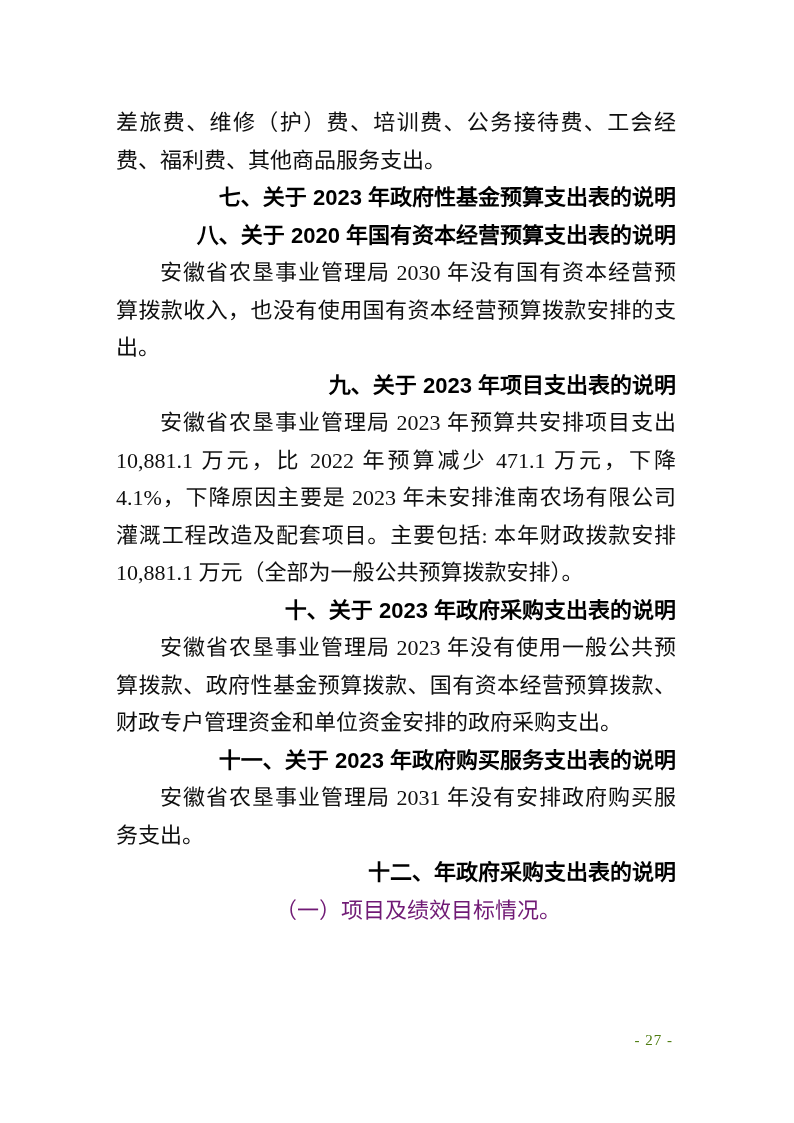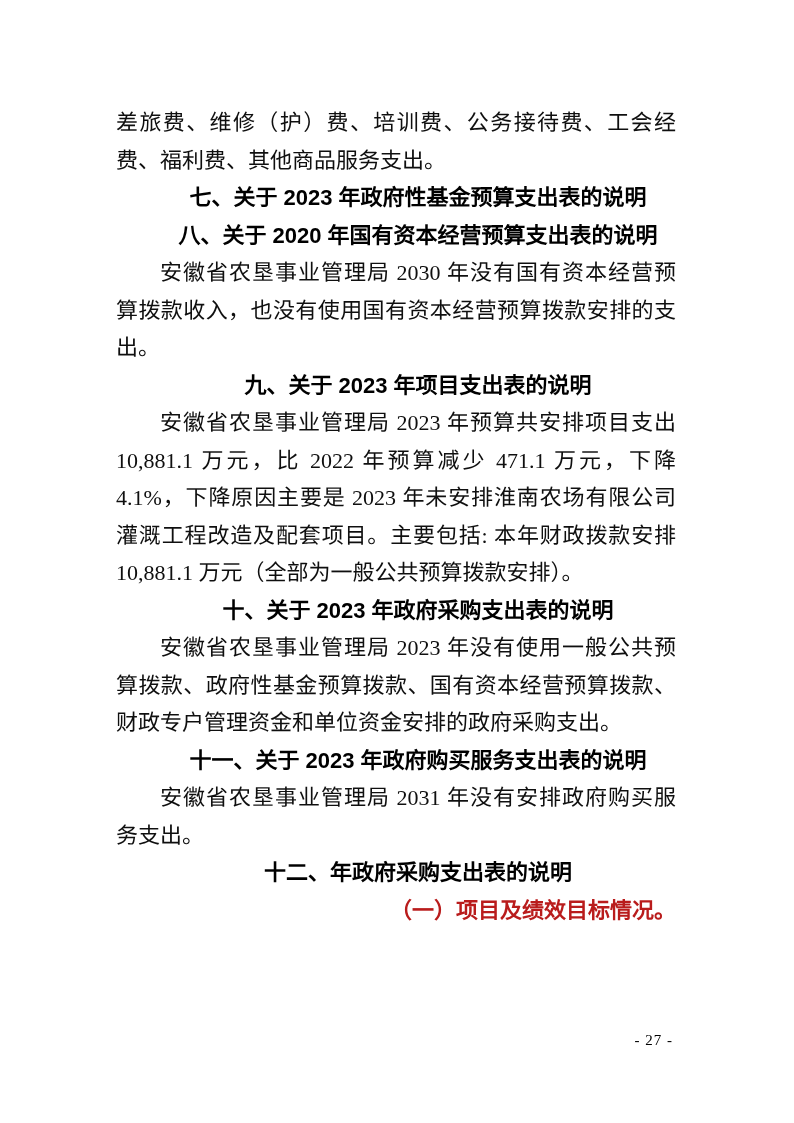--- a/index.html
+++ b/index.html
@@ -31,36 +31,36 @@
     margin: 0;
     padding: 0;
     text-indent: 2em;
   }
   .content p.cont {
     text-indent: 0;
   }
   .content p.heading {
     font-family: "Liberation Sans", "DejaVu Sans", sans-serif;
     font-weight: bold;
-    text-align: center;
+    text-align: right;
     color: #000000;
   }
   .content p.heading-sub {
-    font-weight: bold;
-    text-align: right;
-    color: #b91c1c;
+    font-weight: normal;
+    text-align: center;
+    color: #701a75;
   }
   .page-number {
     position: absolute;
     top: 1031px;
     right: 121px;
     font-size: 15px;
     line-height: 18px;
     letter-spacing: 1px;
-    color: #000000;
+    color: #4d7c0f;
     font-family: "Liberation Serif", "DejaVu Serif", serif;
     text-align: right;
   }
 </style>
 </head>
 <body>
 
 <div class="page">
   <div class="content">
     <p class="cont">差旅费、维修（护）费、培训费、公务接待费、工会经费、福利费、其他商品服务支出。</p>

